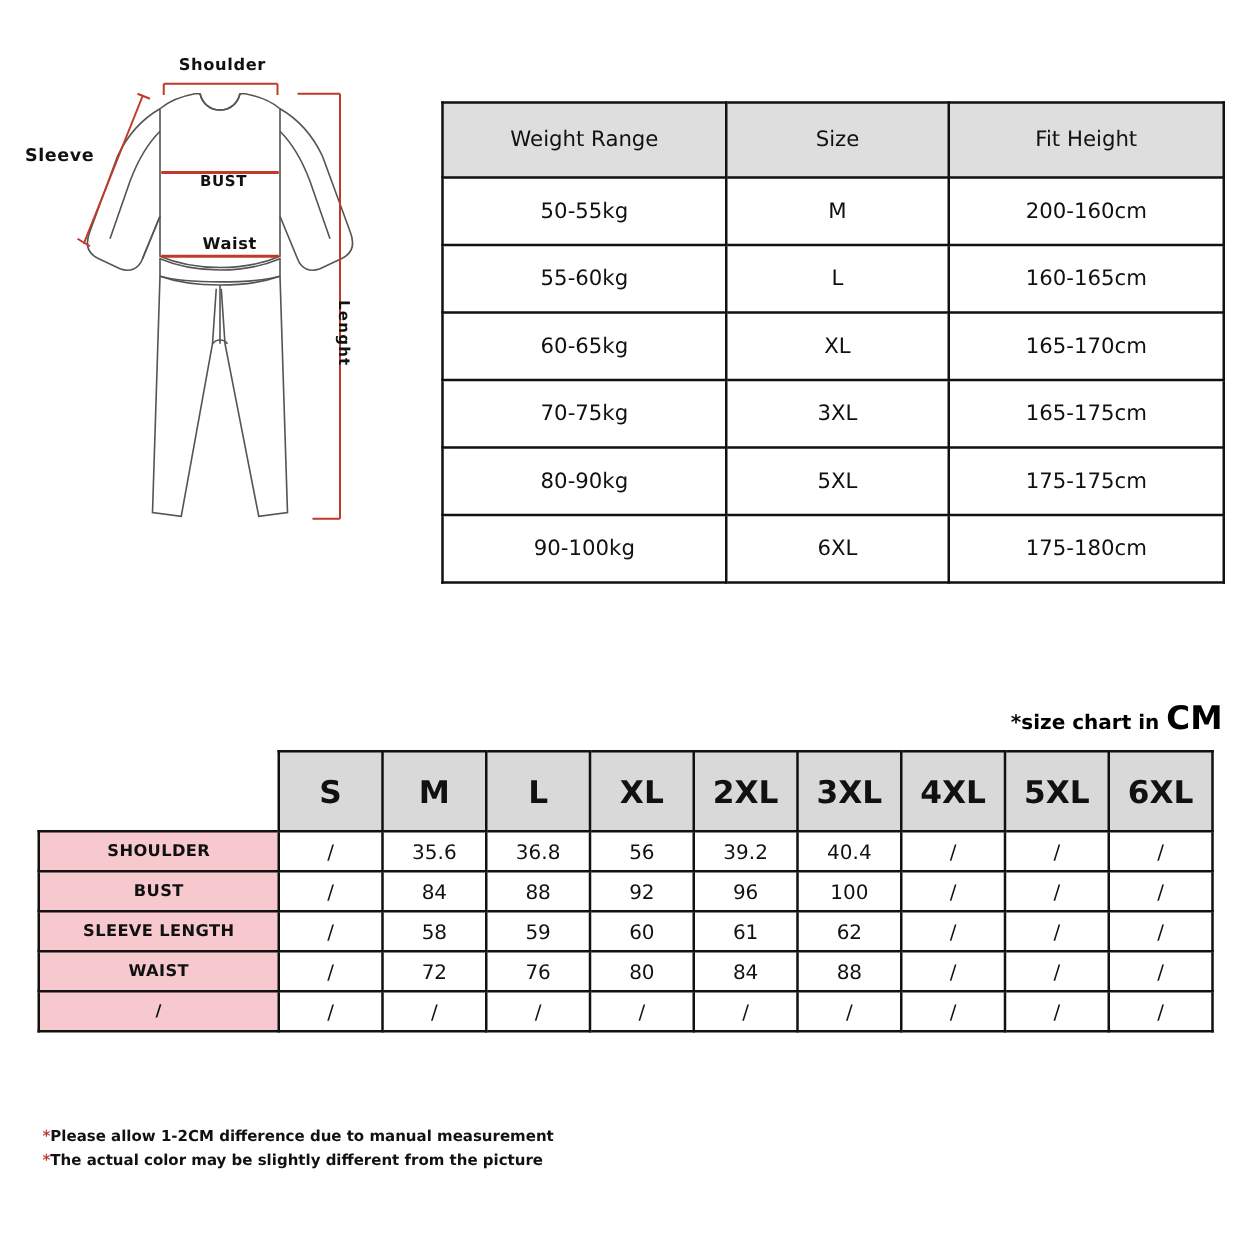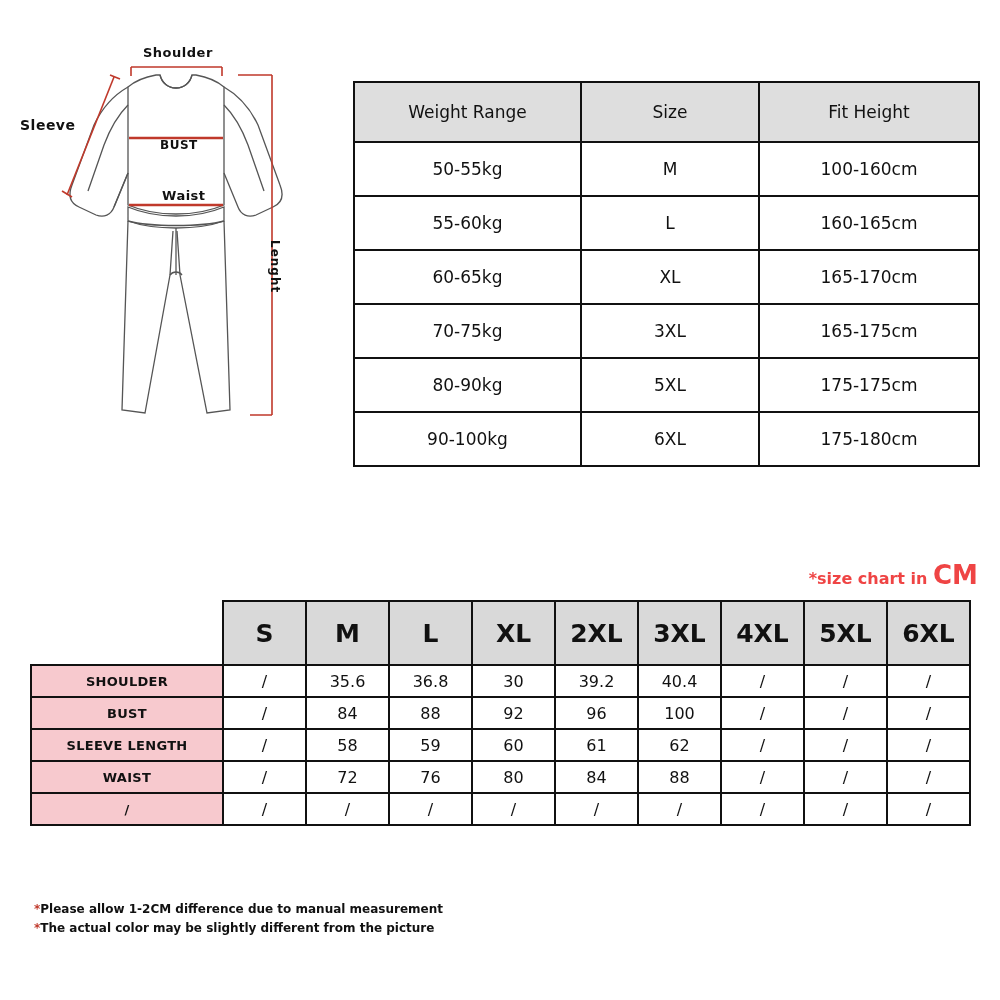--- a/index.html
+++ b/index.html
@@ -76,21 +76,21 @@
   #weight-size-table col.c-fit    { width: 220px; }
 
   
   #size-chart-unit {
     position: absolute;
     right: 22px;
     top: 560px;
     font-family: "DejaVu Sans", sans-serif;
     font-weight: bold;
     font-size: 16px;
-    color: #ef4444;
+    color: #000000;
     white-space: nowrap;
   }
   #size-chart-unit .unit-big { font-size: 26px; font-weight: bold; }
 
   
   #measurement-table {
     position: absolute;
     left: 30px;
     top: 600px;
     width: 940px;
@@ -212,21 +212,21 @@
     <tr>
       <th>Weight Range</th>
       <th>Size</th>
       <th>Fit Height</th>
     </tr>
   </thead>
   <tbody id="weight-size-body">
       <tr>
         <td>50-55kg</td>
         <td>M</td>
-        <td>100-160cm</td>
+        <td>200-160cm</td>
       </tr>
       <tr>
         <td>55-60kg</td>
         <td>L</td>
         <td>160-165cm</td>
       </tr>
       <tr>
         <td>60-65kg</td>
         <td>XL</td>
         <td>165-170cm</td>
@@ -279,21 +279,21 @@
         <th class="size-head">5XL</th>
         <th class="size-head">6XL</th>
       </tr>
   </thead>
   <tbody id="measurement-body">
       <tr>
         <th class="row-label">SHOULDER</th>
         <td class="value">/</td>
         <td class="value">35.6</td>
         <td class="value">36.8</td>
-        <td class="value">30</td>
+        <td class="value">56</td>
         <td class="value">39.2</td>
         <td class="value">40.4</td>
         <td class="value">/</td>
         <td class="value">/</td>
         <td class="value">/</td>
       </tr>
       <tr>
         <th class="row-label">BUST</th>
         <td class="value">/</td>
         <td class="value">84</td>

